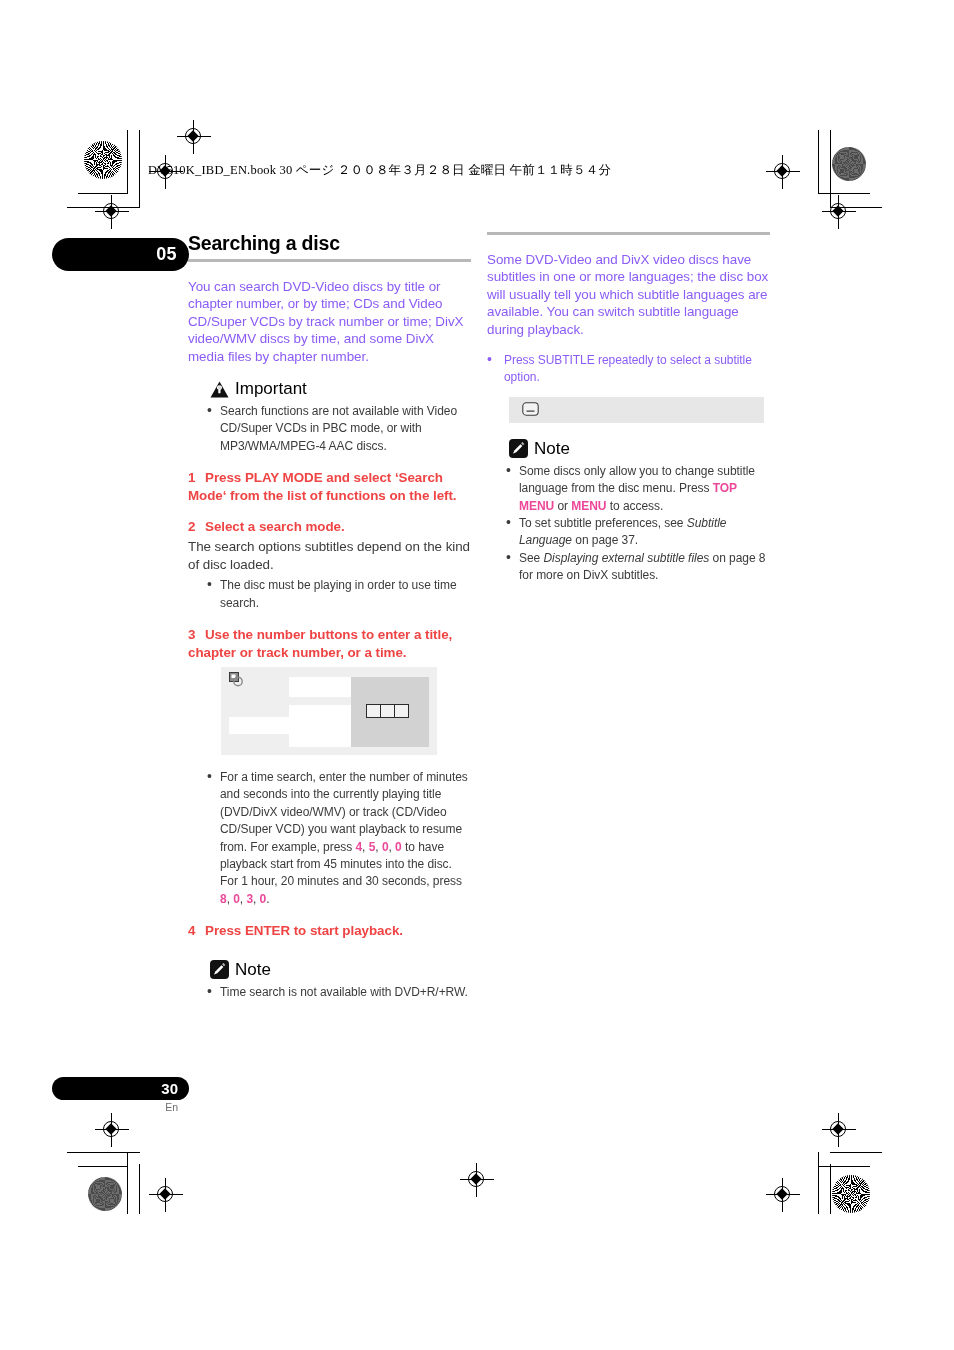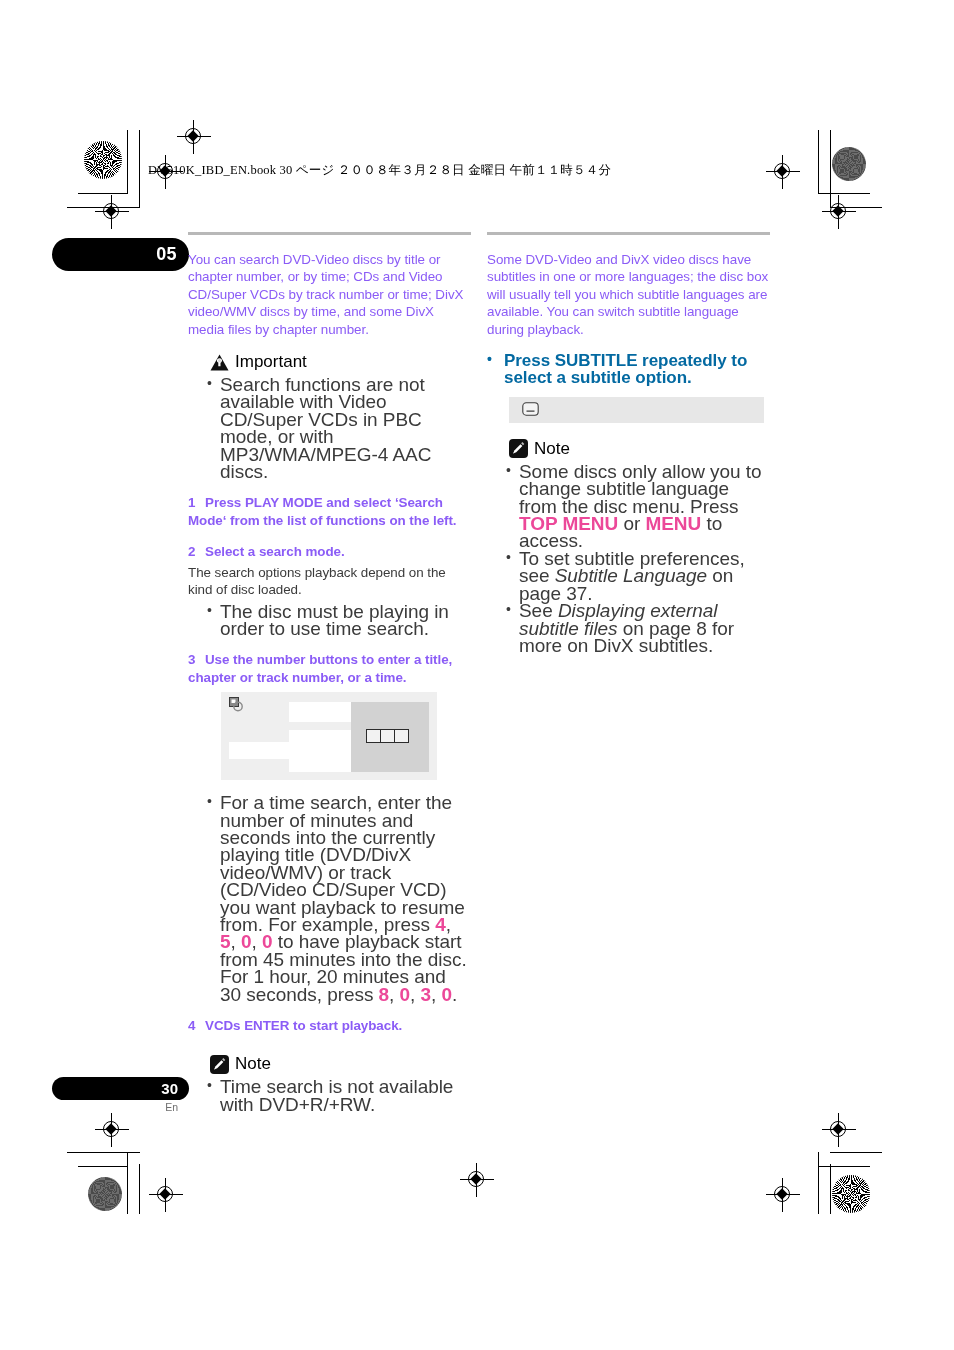--- a/index.html
+++ b/index.html
@@ -148,41 +148,41 @@
     flex: none;
   }
 
   ul.bullets {
     list-style: none;
     margin: 0 0 14px 0;
     padding: 0 0 0 32px;
   }
   ul.bullets.tight { }
   ul.bullets li {
-    font-size: 19px;
+    font-size: 12px;
     line-height: 17.4px;
     color: #3b3b3b;
     position: relative;
     margin-bottom: 0px;
     letter-spacing: -0.05px;
   }
   ul.bullets li::before {
     content: "•";
     position: absolute;
     left: -13px;
     top: -1px;
     color: #3b3b3b;
     font-size: 14px;
   }
 
   .step {
     font-size: 13.4px;
     line-height: 17.4px;
     font-weight: bold;
-    color: #8b5cf6;
+    color: #ef4444;
     margin: 0 0 3px 0;
     letter-spacing: -0.05px;
   }
   .step .num {
     display: inline-block;
     width: 17px;
   }
   .step-body {
     font-size: 13.4px;
     line-height: 17.4px;
@@ -190,24 +190,24 @@
     margin: 0 0 4px 0;
     letter-spacing: -0.05px;
   }
   .spacer-sm { height: 11px; }
 
   .bold-inline { font-weight: bold; color: #ec4899; }
   .italic-inline { font-style: italic; }
 
   
   .strong-bullet {
-    font-size: 17px;
+    font-size: 12px;
     line-height: 17.4px;
-    font-weight: bold;
-    color: #0369a1;
+    font-weight: normal;
+    color: #8b5cf6;
     margin: 0 0 10px 0;
     padding-left: 17px;
     position: relative;
     letter-spacing: -0.05px;
   }
   .strong-bullet::before {
     content: "•";
     position: absolute;
     left: 0; top: -1px;
     font-size: 14px;
@@ -379,20 +379,21 @@
 </div>
 
 <div class="file-header">DV510K_IBD_EN.book   30 ページ   ２００８年３月２８日   金曜日   午前１１時５４分</div>
 
 <div class="page">
 
   <div class="chapter-tab">05</div>
 
   <div class="col col-left">
 
+    <h1 class="section-title">Searching a disc</h1>
     <div class="title-rule"></div>
 
     <p class="body">You can search DVD-Video discs by title or chapter number, or by time; CDs and Video CD/Super VCDs by track number or time; DivX video/WMV discs by time, and some DivX media files by chapter number.</p>
 
     <div class="callout-head">
       <span class="icon-important">
         <svg viewBox="0 0 19 17" width="19" height="17">
           <path d="M9.5 0.5 L18.5 16.5 L0.5 16.5 Z" fill="#111"></path>
           <path d="M9.5 4.2 c1.6 0 2.5 1.1 2.5 2.3 0 1.1 -0.7 1.8 -1.5 2.3 l0 3.4 -2.2 0 0 -3.6 c-0.9 -0.5 -1.4 -1.2 -1.4 -2.1 0 -1.2 1 -2.3 2.6 -2.3 z" fill="#fff"></path>
           <circle cx="9.5" cy="6.4" r="1.5" fill="#d8d8d8"></circle>
@@ -405,21 +406,21 @@
     </ul>
 
     <p class="step">
       <span class="num">1</span><span>Press PLAY MODE and select ‘Search Mode‘ from the list of functions on the left.</span>
     </p>
     <div class="spacer-sm"></div>
 
     <p class="step">
       <span class="num">2</span><span>Select a search mode.</span>
     </p>
-    <p class="step-body">The search options playback depend on the kind of disc loaded.</p>
+    <p class="step-body">The search options subtitles depend on the kind of disc loaded.</p>
     <ul class="bullets tight">
       <li>The disc must be playing in order to use time search.</li>
     </ul>
 
     <p class="step">
       <span class="num">3</span><span>Use the number buttons to enter a title, chapter or track number, or a time.</span>
     </p>
 
     <div class="osd-figure">
       <span class="osd-disc-icon">
@@ -438,21 +439,21 @@
         <span></span>
         <span></span>
       </div>
     </div>
 
     <ul class="bullets">
       <li>For a time search, enter the number of minutes and seconds into the currently playing title (DVD/DivX video/WMV) or track (CD/Video CD/Super VCD) you want playback to resume from. For example, press <span class="bold-inline">4</span>, <span class="bold-inline">5</span>, <span class="bold-inline">0</span>, <span class="bold-inline">0</span> to have playback start from 45 minutes into the disc. For 1 hour, 20 minutes and 30 seconds, press <span class="bold-inline">8</span>, <span class="bold-inline">0</span>, <span class="bold-inline">3</span>, <span class="bold-inline">0</span>.</li>
     </ul>
 
     <p class="step">
-      <span class="num">4</span><span>VCDs ENTER to start playback.</span>
+      <span class="num">4</span><span>Press ENTER to start playback.</span>
     </p>
     <div class="spacer-sm"></div>
 
     <div class="callout-head">
       <span class="icon-note">
         <svg viewBox="0 0 19 19" width="19" height="19">
           <rect x="0" y="0" width="19" height="19" rx="4" fill="#111"></rect>
           <path d="M4.2 14.4 l1.1 -3.0 6.2 -6.2 1.9 1.9 -6.2 6.2 z" fill="#fff"></path>
           <path d="M12.1 4.3 l1.3 -1.3 1.9 1.9 -1.3 1.3 z" fill="#bdbdbd"></path>
           <path d="M4.2 14.4 l1.1 -0.4 -0.7 -0.7 z" fill="#bdbdbd"></path>

